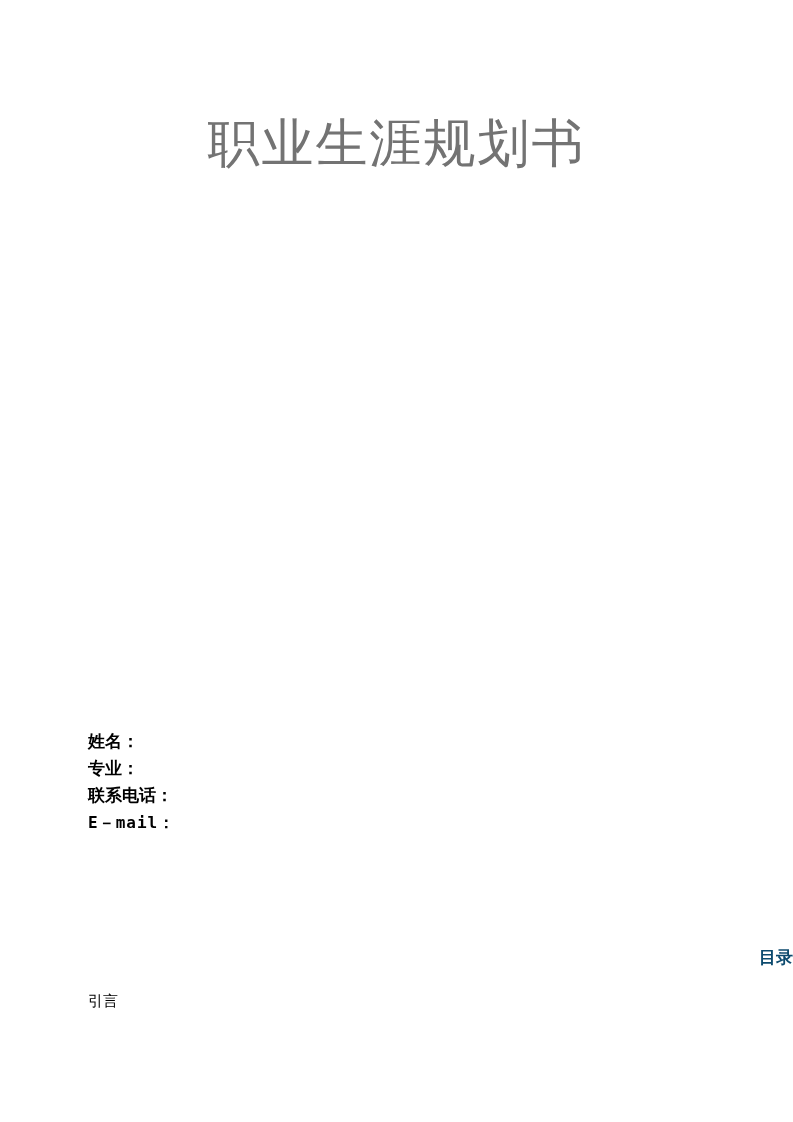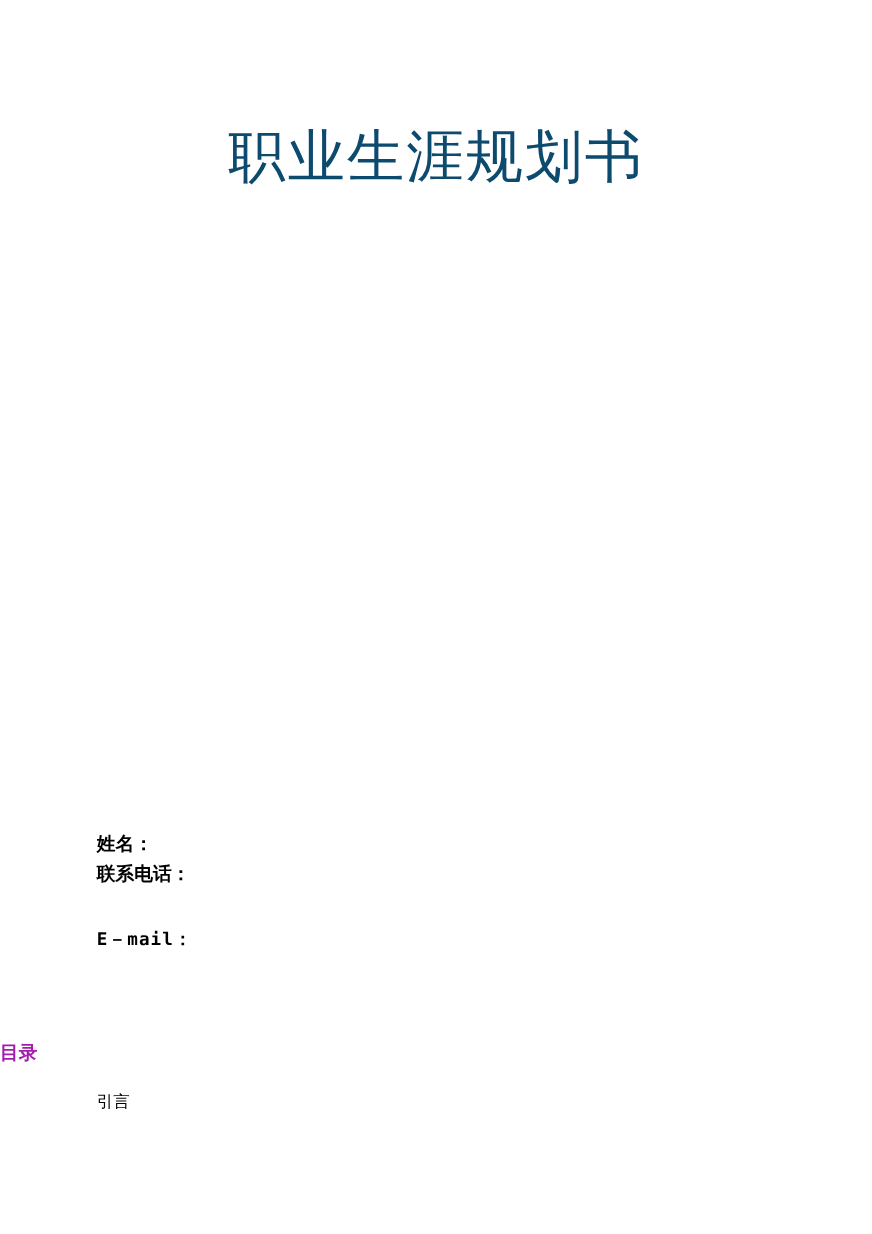--- a/index.html
+++ b/index.html
@@ -24,52 +24,51 @@
     position: absolute;
     left: 0;
     top: 112px;
     width: 793px;
     text-align: center;
     font-size: 52px;
     line-height: 1.2;
     letter-spacing: 2px;
     font-family: "DejaVu Sans", "Liberation Sans", sans-serif;
     font-weight: 400;
-    color: #0c4a6e;
+    color: #737373;
     white-space: nowrap;
   }
   .info-block {
     position: absolute;
     left: 88px;
-    top: 755px;
+    top: 728px;
     width: 420px;
   }
   .info-line {
     font-size: 17px;
     line-height: 27px;
     font-weight: bold;
     color: #000000;
     white-space: nowrap;
   }
   .info-line.mono {
     font-family: "DejaVu Sans Mono", "Liberation Mono", monospace;
     font-size: 16px;
     letter-spacing: 1px;
     font-weight: bold;
-    margin-top: 31px;
   }
   .toc-heading {
     position: absolute;
     left: 0;
     top: 946px;
     width: 793px;
-    text-align: left;
+    text-align: right;
     font-size: 17px;
     font-weight: bold;
-    color: #a21caf;
+    color: #0c4a6e;
   }
   .toc-list {
     position: absolute;
     left: 88px;
     top: 988px;
     width: 600px;
   }
   .toc-item {
     font-size: 15px;
     line-height: 26px;
@@ -79,20 +78,21 @@
 </style>
 </head>
 <body>
 
 <div class="page">
 
   <div class="doc-title">职业生涯规划书</div>
 
   <div class="info-block">
     <div class="info-line">姓名：</div>
+    <div class="info-line">专业：</div>
     <div class="info-line">联系电话：</div>
     <div class="info-line mono">E－mail：</div>
   </div>
 
   <div class="toc-heading">目录</div>
 
   <div class="toc-list">
     <div class="toc-item">引言</div>
   </div>
 

